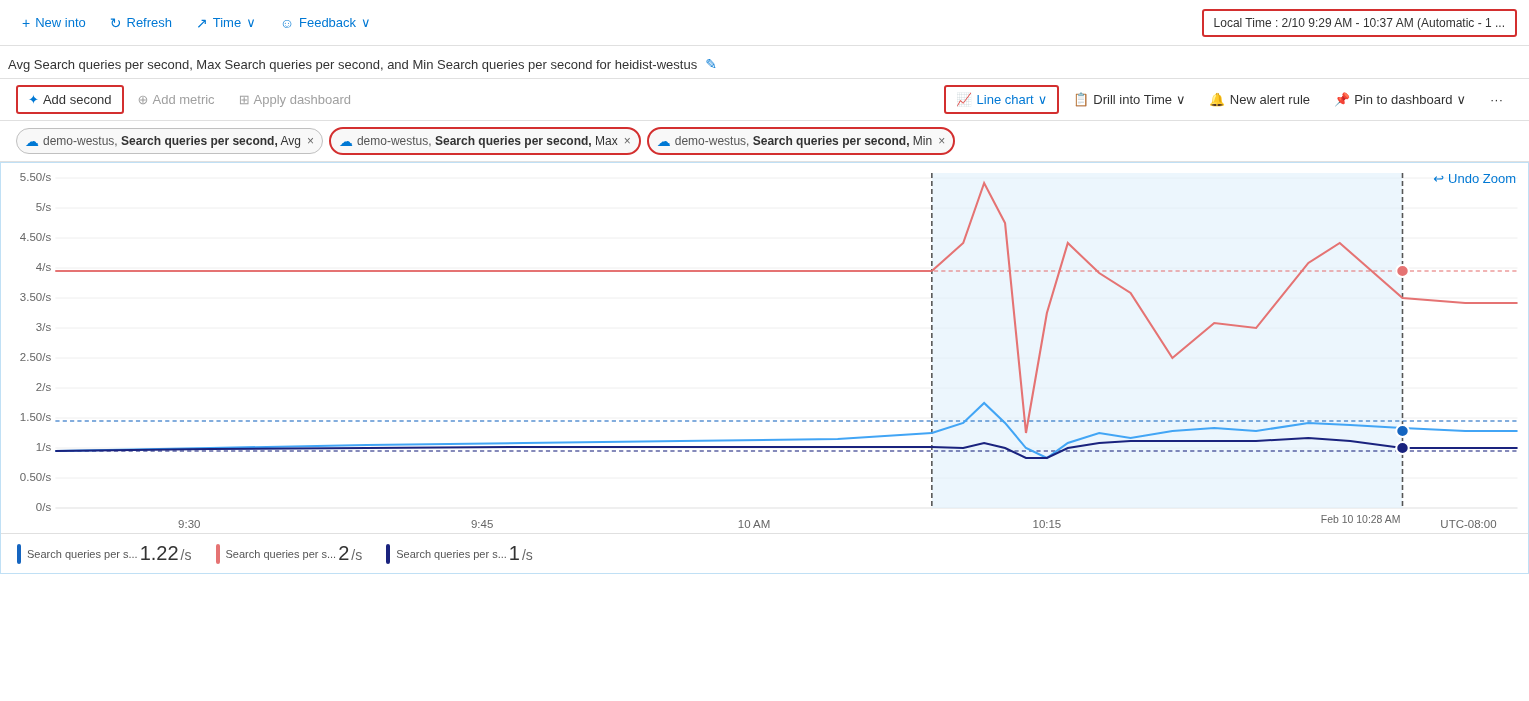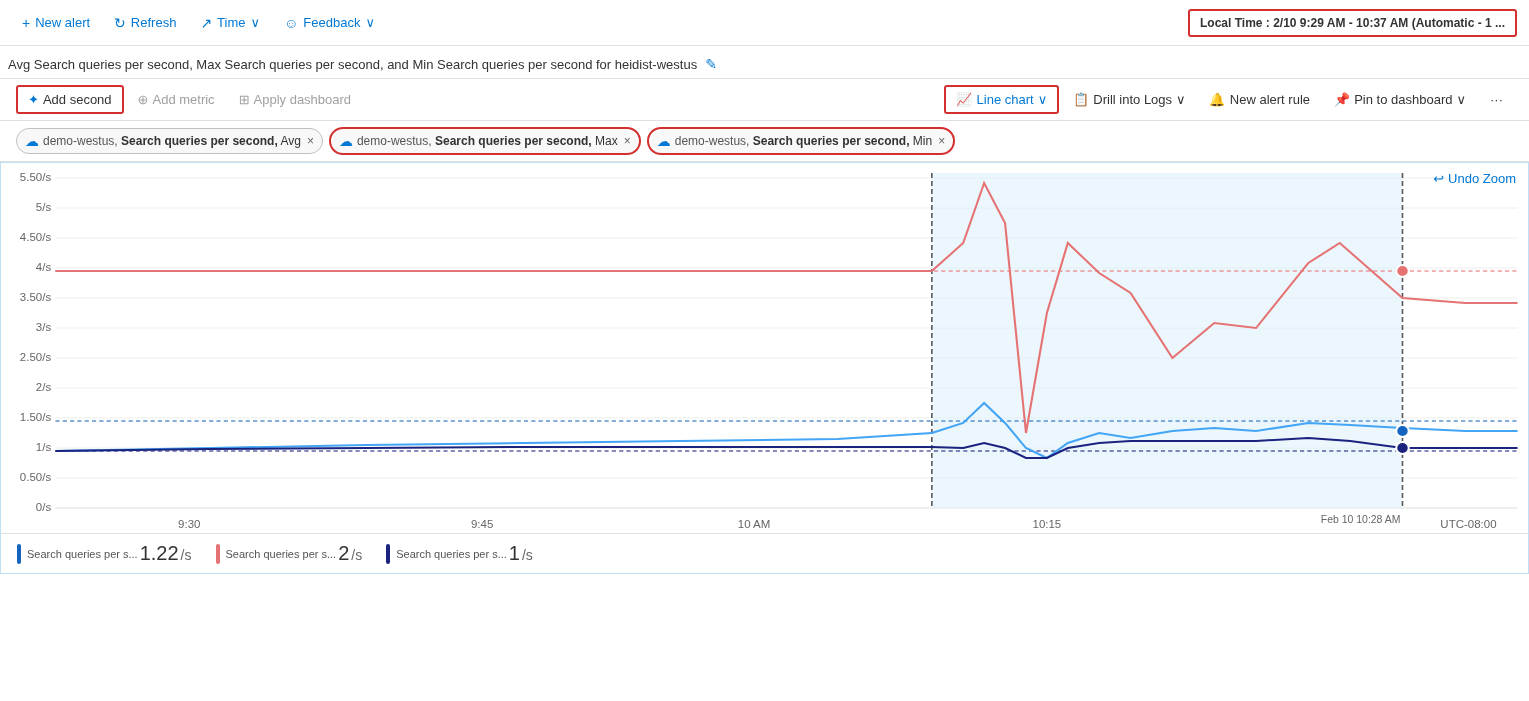--- a/index.html
+++ b/index.html
@@ -12,21 +12,21 @@
     }
     .toolbar-btn {
       display: flex; align-items: center; gap: 5px; padding: 5px 10px;
       border: none; background: transparent; cursor: pointer; font-size: 13px;
       color: #0078d4; border-radius: 3px;
     }
     .toolbar-icon { font-size: 14px; }
     .time-selector {
       margin-left: auto; border: 2px solid #d32f2f; border-radius: 3px;
       padding: 5px 10px; font-size: 12px; color: #333; background: #fff;
-      cursor: pointer; white-space: nowrap; font-weight: bold;
+      cursor: pointer; white-space: nowrap;
     }
     
     
     .chart-title-area {
       padding: 10px 8px 6px; border-bottom: 1px solid #e0e0e0;
       display: flex; align-items: center; gap: 8px;
     }
     .chart-title { font-size: 13px; color: #333; }
     .edit-icon { color: #0078d4; cursor: pointer; font-size: 14px; }
     
@@ -109,21 +109,21 @@
     .legend-unit { font-size: 14px; color: #666; }
     
     .main-content { position: relative; }
   </style>
 </head>
 <body>
 
 <div class="top-toolbar">
   <button class="toolbar-btn">
     <span class="toolbar-icon">+</span>
-    <span>New alert</span>
+    <span>New into</span>
   </button>
   <button class="toolbar-btn">
     <span class="toolbar-icon">↻</span>
     <span>Refresh</span>
   </button>
   <button class="toolbar-btn">
     <span class="toolbar-icon">↗</span>
     <span>Time</span>
     <span>∨</span>
   </button>
@@ -154,21 +154,21 @@
     <span>Apply dashboard</span>
   </button>
 
   <button class="chart-type-btn">
     <span>📈</span>
     <span>Line chart</span>
     <span>∨</span>
   </button>
   <button class="drill-btn">
     <span>📋</span>
-    <span>Drill into Logs</span>
+    <span>Drill into Time</span>
     <span>∨</span>
   </button>
   <button class="alert-btn">
     <span>🔔</span>
     <span>New alert rule</span>
   </button>
   <button class="pin-btn">
     <span>📌</span>
     <span>Pin to dashboard</span>
     <span>∨</span>

